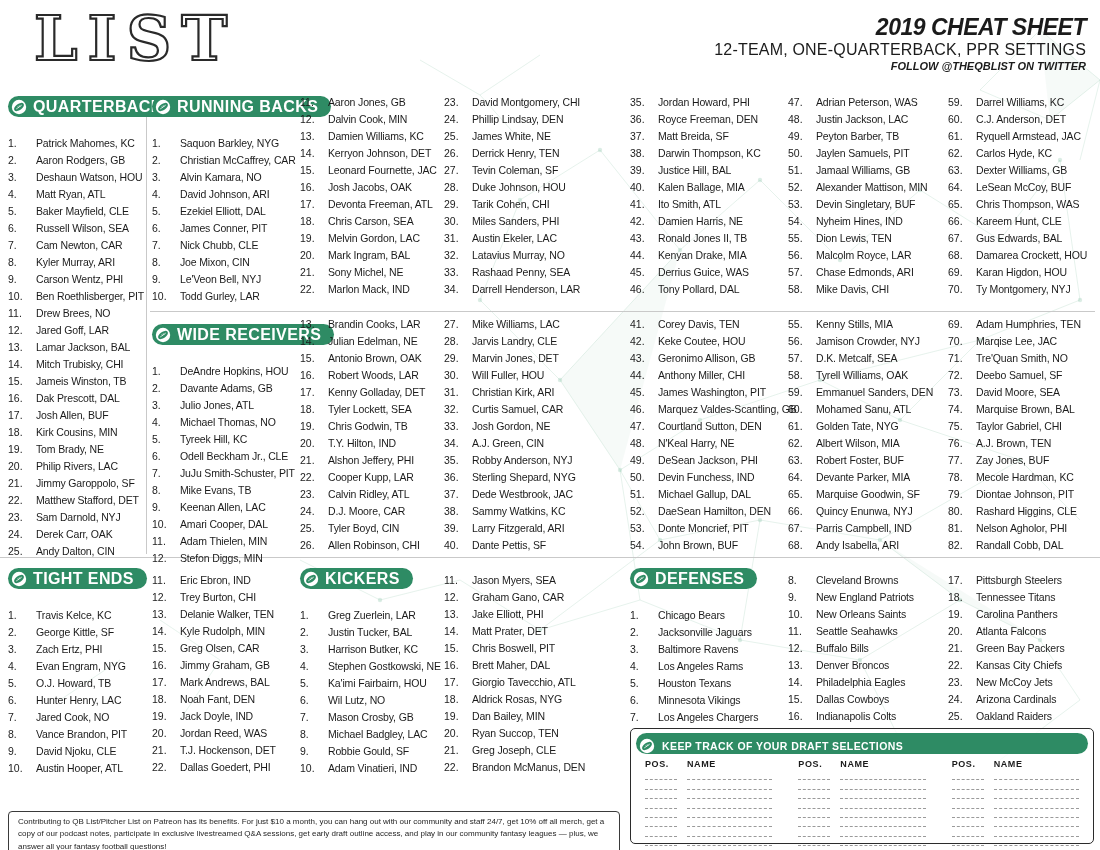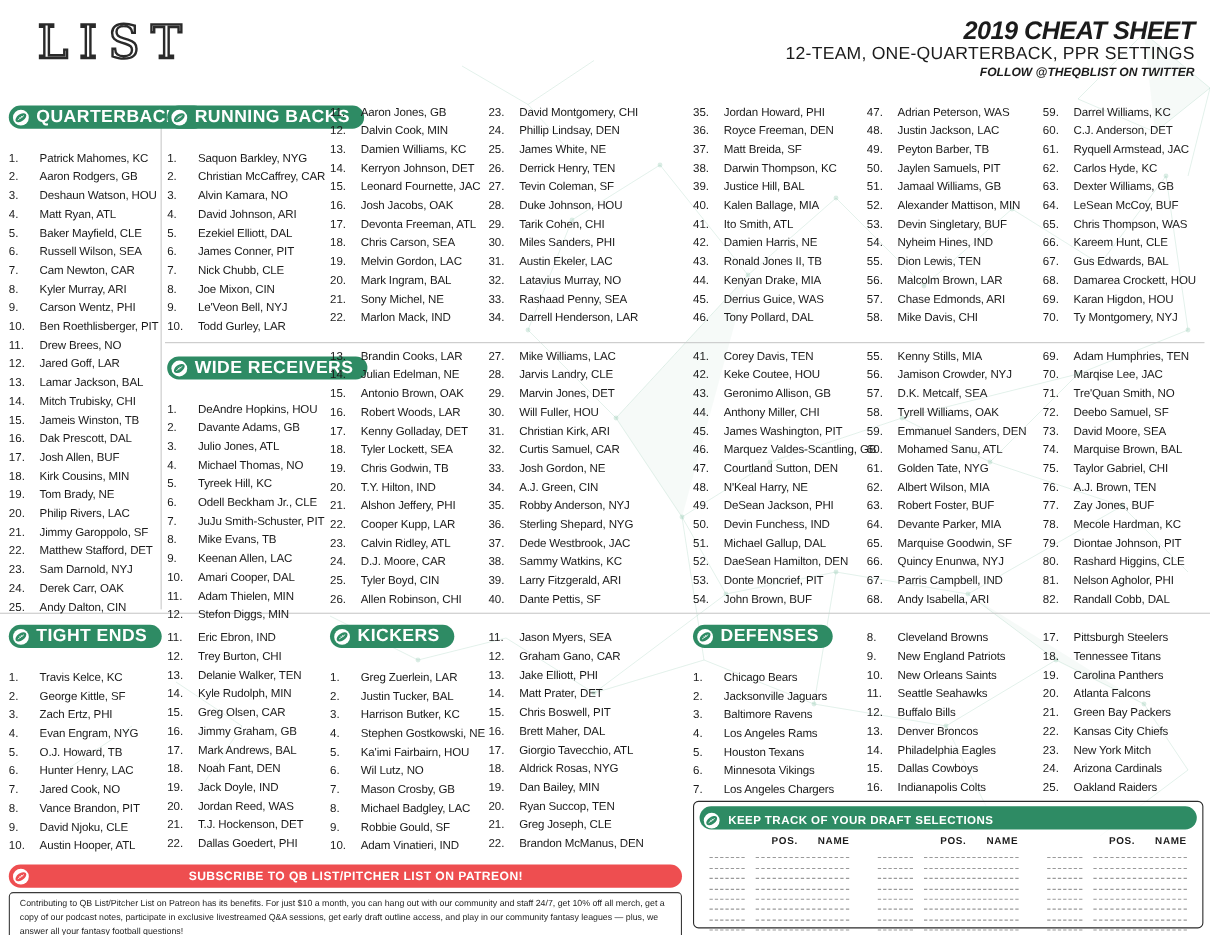--- a/index.html
+++ b/index.html
@@ -5,21 +5,21 @@
   html,body{margin:0;padding:0;background:#e8e8e8;}
   .page{position:relative;width:1100px;height:850px;background:#ffffff;overflow:hidden;
         font-family:"Liberation Sans",sans-serif;color:#1b1b1b;margin:0 auto;}
   .bgnet{position:absolute;inset:0;z-index:0;pointer-events:none;}
   .layer{position:absolute;z-index:1;}
 
   
   .logo{left:10px;top:4px;display:flex;align-items:baseline;}
   .logo .qb{font-family:"DejaVu Serif",serif;font-weight:bold;font-size:64px;line-height:70px;
             color:#2E8B64;-webkit-text-stroke:2.5px #1f1f1f;letter-spacing:3px;}
-  .logo .list{font-family:"DejaVu Serif",serif;font-weight:normal;font-size:42px;line-height:70px;
+  .logo .list{font-family:"DejaVu Serif",serif;font-weight:bold;font-size:62px;line-height:70px;
             color:#ffffff;-webkit-text-stroke:2.2px #2a2a2a;letter-spacing:10px;margin-left:24px;text-align:right;}
   .titleblock{right:14px;top:12px;text-align:right;}
   .titleblock .t1{font-size:23px;font-weight:900;font-style:italic;letter-spacing:-0.5px;line-height:30px;}
   .titleblock .t2{font-size:16px;font-weight:500;letter-spacing:0.2px;line-height:16px;}
   .titleblock .t3{font-size:11px;font-weight:bold;font-style:italic;line-height:16px;}
 
   
   .vline{position:absolute;z-index:1;width:1px;background:#c9c9c9;}
   .hline{position:absolute;z-index:1;height:1px;background:#c9c9c9;}
 
@@ -37,21 +37,21 @@
   .nm{font-size:10.5px;letter-spacing:-0.15px;}
 
   
   .tracker{left:630px;top:728px;width:464px;height:116px;border:1.5px solid #2b2b2b;border-radius:5px;
            box-sizing:border-box;background:rgba(255,255,255,0.75);}
   .tracker .bar{margin:4px 5px 0;width:calc(100% - 10px);box-sizing:border-box;display:flex;
            align-items:center;height:21px;border-radius:11px;background:#2E8B64;color:#fff;
            padding:4px 10px 0 3px;gap:7px;font-weight:bold;font-size:10.5px;letter-spacing:0.4px;}
   .tgroups{display:flex;padding:5px 14px 4px;gap:26px;}
   .tgroup{flex:1;min-width:0;}
-  .thead{display:flex;gap:10px;font-size:9px;font-weight:bold;letter-spacing:0.6px;margin-bottom:2px;justify-content:flex-end;}
+  .thead{display:flex;gap:10px;font-size:9px;font-weight:bold;letter-spacing:0.6px;margin-bottom:2px;}
   .thead .pos{width:32px;flex:none;}
   .trow{display:flex;gap:10px;height:9.4px;align-items:flex-end;}
   .pline{width:32px;flex:none;border-bottom:1px dashed #9a9a9a;}
   .nline{flex:1;border-bottom:1px dashed #9a9a9a;}
 
   
   .banner{left:8px;top:786px;width:612px;height:21px;background:#EE4E50;border-radius:11px;
           display:flex;align-items:center;color:#fff;}
   .banner .btxt{flex:1;text-align:center;font-weight:bold;font-size:11px;letter-spacing:0.4px;}
   .banner .bicon{margin-left:3px;flex:none;display:flex;}
@@ -469,21 +469,21 @@
       <div class="row">
         <span class="num">54.</span>
         <span class="nm">Nyheim Hines, IND</span>
       </div>
       <div class="row">
         <span class="num">55.</span>
         <span class="nm">Dion Lewis, TEN</span>
       </div>
       <div class="row">
         <span class="num">56.</span>
-        <span class="nm">Malcolm Brown, LAR</span>
+        <span class="nm">Malcolm Royce, LAR</span>
       </div>
       <div class="row">
         <span class="num">57.</span>
         <span class="nm">Chase Edmonds, ARI</span>
       </div>
       <div class="row">
         <span class="num">58.</span>
         <span class="nm">Mike Davis, CHI</span>
       </div>
     </div>
@@ -1193,21 +1193,21 @@
       <div class="row">
         <span class="num">21.</span>
         <span class="nm">Green Bay Packers</span>
       </div>
       <div class="row">
         <span class="num">22.</span>
         <span class="nm">Kansas City Chiefs</span>
       </div>
       <div class="row">
         <span class="num">23.</span>
-        <span class="nm">New York Mitch</span>
+        <span class="nm">New McCoy Jets</span>
       </div>
       <div class="row">
         <span class="num">24.</span>
         <span class="nm">Arizona Cardinals</span>
       </div>
       <div class="row">
         <span class="num">25.</span>
         <span class="nm">Oakland Raiders</span>
       </div>
     </div>
@@ -1338,25 +1338,15 @@
             </div>
             <div class="trow">
               <span class="pline"></span>
               <span class="nline"></span>
             </div>
           </div>
       </div>
     </div>
   </div>
 
-  <div class="layer banner">
-    <span class="bicon">
-      <svg width="16" height="16" viewBox="0 0 20 20">
-          <circle cx="10" cy="10" r="9" fill="#fff"></circle>
-          <ellipse cx="10" cy="10" rx="7" ry="4" fill="#EE4E50" transform="rotate(-35 10 10)"></ellipse>
-          <path d="M6.5 12.5 L13.5 7.5 M8.5 9.2 L9.8 11 M10.2 8 L11.5 9.8" stroke="#fff" stroke-width="0.9"></path>
-        </svg>
-    </span>
-    <span class="btxt">SUBSCRIBE TO QB LIST/PITCHER LIST ON PATREON!</span>
-  </div>
   <div class="layer fineprint">Contributing to QB List/Pitcher List on Patreon has its benefits. For just $10 a month, you can hang out with our community and staff 24/7, get 10% off all merch, get a copy of our podcast notes, participate in exclusive livestreamed Q&amp;A sessions, get early draft outline access, and play in our community fantasy leagues — plus, we answer all your fantasy football questions!</div>
 
 </div>
 
 </body></html>

